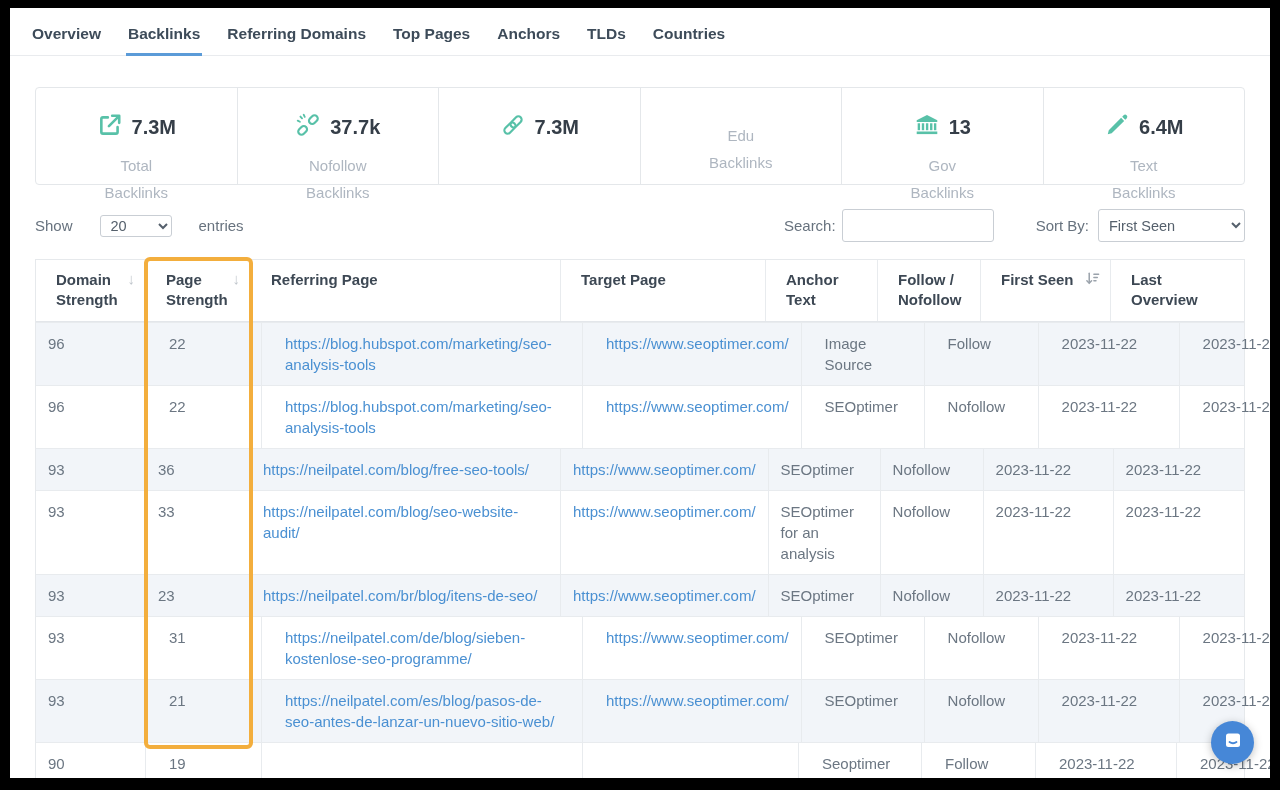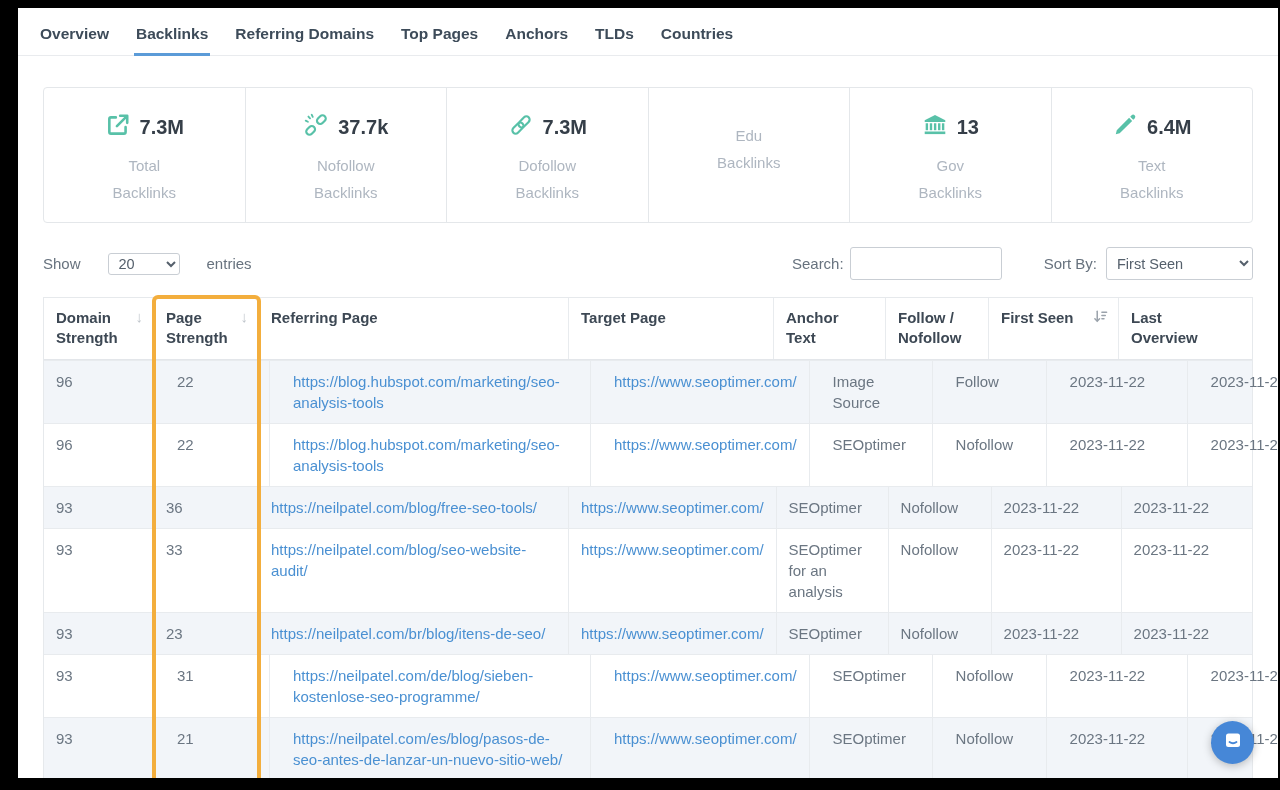--- a/index.html
+++ b/index.html
@@ -1,26 +1,26 @@
 <!DOCTYPE html>
 <html><head>
 <meta charset="utf-8">
 <style>
   * { margin:0; padding:0; box-sizing:border-box; }
   html,body { width:1280px; height:790px; }
   body { background:#000; font-family:"Liberation Sans", sans-serif; position:relative; overflow:hidden; }
-  .content { position:absolute; left:18px; top:8px; width:1260px; height:770px; background:#fff; overflow:hidden; }
+  .content { position:absolute; left:10px; top:8px; width:1260px; height:770px; background:#fff; overflow:hidden; }
 
   
   .tabs-bar { padding:17px 0 0 22px; border-bottom:1px solid #e9ebee; display:flex; gap:27px; }
   .tab { font-size:15.5px; font-weight:700; color:#3d4b59; padding-bottom:12px; cursor:pointer; position:relative; }
   .tab.active::after { content:""; position:absolute; left:-2px; right:-2px; bottom:-1px; height:3px; background:#5b9bd8; }
 
   
-  .stats-panel { margin:31px 25px 0 25px; border:1px solid #e4e7ea; border-radius:4px; display:flex; height:136px; }
+  .stats-panel { margin:31px 25px 0 25px; border:1px solid #e4e7ea; border-radius:4px; display:flex; height:98px; }
   .stat-cell { flex:1 1 0; padding-top:24px; text-align:center; border-right:1px solid #e4e7ea; }
   .stat-cell:last-child { border-right:none; }
   .stat-top { display:flex; align-items:center; justify-content:center; gap:9px; }
   .stat-top svg { width:26px; height:26px; }
   .stat-value { font-size:20px; font-weight:700; color:#353e48; }
   .stat-label { margin:10px auto 0; max-width:90px; font-size:15px; line-height:1.8; color:#aeb6c0; }
 
   
   .controls { margin:24px 25px 0 25px; display:flex; align-items:center; font-size:15px; color:#67727e; }
   .controls-left { display:flex; align-items:center; gap:27px; }
@@ -40,21 +40,21 @@
   .tr.shaded { background:#f2f5f9; }
   .th, .td { padding:10px 12px; border-right:1px solid #e8ebee; position:relative; }
   .th:last-child, .td:last-child { border-right:none; }
   .th { font-weight:700; color:#3d4854; line-height:1.35; }
   .td { color:#6b7682; line-height:1.4; overflow-wrap:break-word; }
   .c1 { flex:0 0 110px; } .c2 { flex:0 0 105px; } .c3 { flex:0 0 310px; }
   .c4 { flex:0 0 205px; } .c5 { flex:0 0 112px; } .c6 { flex:0 0 103px; }
   .c7 { flex:0 0 130px; } .c8 { flex:0 0 115px; }
   .h57 { min-height:57px;gap:11px; } .h38 { min-height:38px; } .h77 { min-height:77px; }
   .thead { min-height:60px; }
-  .th-label { display:block; }
+  .th-label { display:block;margin-left:8px; }
   .narrow70 .th-label { max-width:70px; }
   .narrow60 .th-label { max-width:60px; }
   .sort-arrow { position:absolute; top:9px; right:10px; color:#c0c6cc; font-size:15px; font-weight:700; }
   .sort-amount { position:absolute; top:11px; right:10px; width:15px; height:15px; }
   a.link { color:#4a90d2; text-decoration:none; overflow-wrap:break-word; }
 
   
   .highlight-box { position:absolute; left:108px; top:-3px; width:109px; height:492px;
     border:4px solid #f3ae3d; border-radius:6px; pointer-events:none; z-index:5; }
 
@@ -110,21 +110,20 @@
       <div class="stat-top">
         <span>
           <svg viewBox="0 0 24 24" fill="none" stroke="#58c1a8" stroke-width="2" stroke-linecap="round">
             <g transform="rotate(-45 12 12)">
                 <rect x="2" y="9" width="12" height="6" rx="3"></rect>
                 <rect x="10" y="9" width="12" height="6" rx="3"></rect>
               </g>
           </svg></span>
         <span class="stat-value">7.3M</span>
       </div>
-      <div class="stat-label">Dofollow Backlinks</div>
     </div>
     <div class="stat-cell">
       <div class="stat-label">Edu Backlinks</div>
     </div>
     <div class="stat-cell">
       <div class="stat-top">
         <span>
           <svg viewBox="0 0 24 24" fill="#58c1a8">
             <path d="M12 2.8L2.5 7.6v1.6h19V7.6z"></path>
             <rect x="3.4" y="10.4" width="2.2" height="6.4"></rect>

